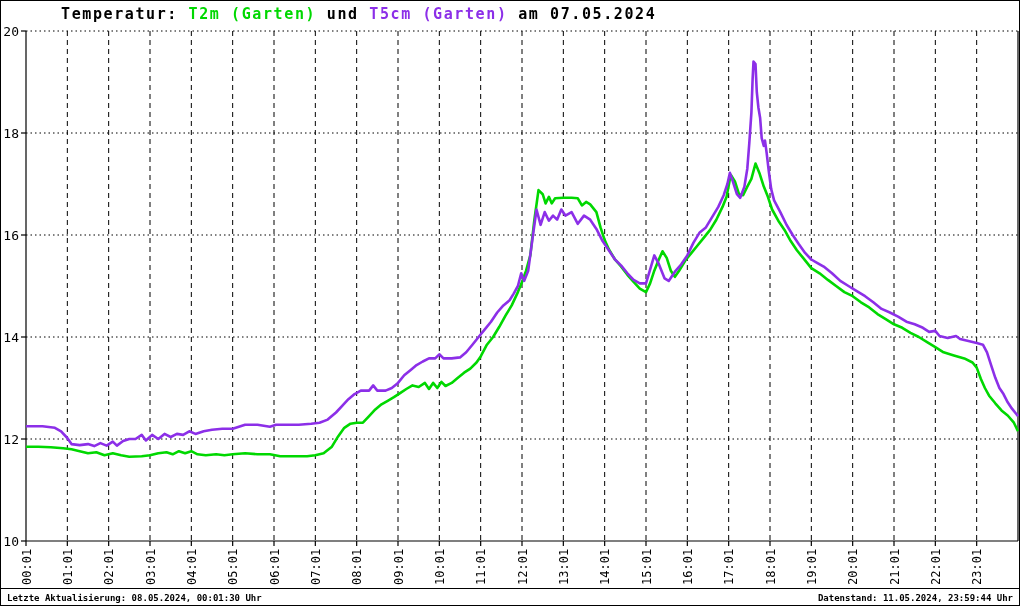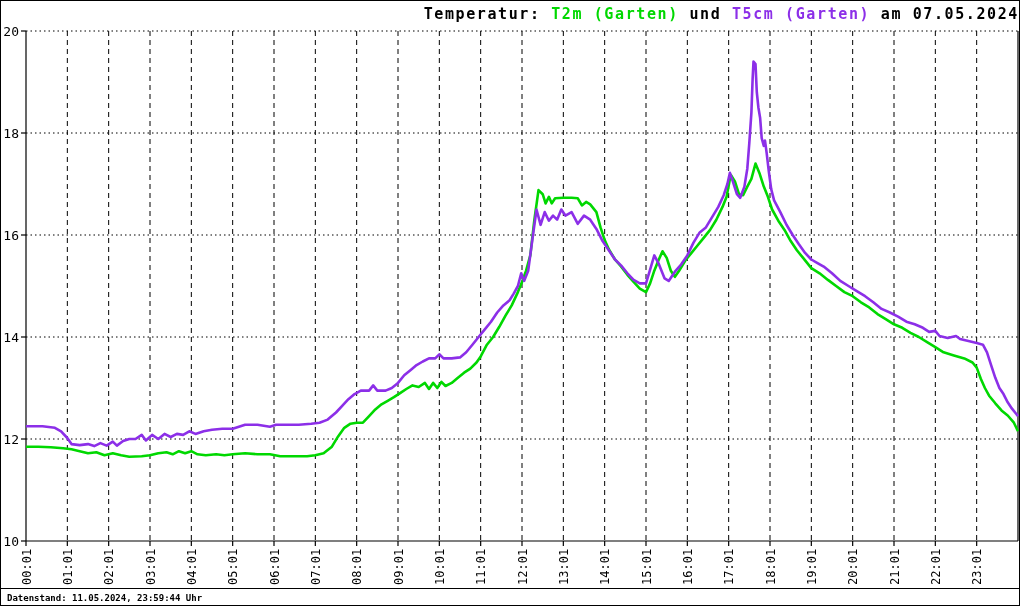--- a/index.html
+++ b/index.html
@@ -2,21 +2,21 @@
 <html><head>
 <meta charset="utf-8">
 <style>
   html,body{margin:0;padding:0;background:#fff;}
   .frame{
     position:relative;width:1018px;height:604px;border:1px solid #000;
     background:#fff;overflow:hidden;
     font-family:"DejaVu Sans Mono","Liberation Mono",monospace;
   }
   .title{
-    position:absolute;top:4px;left:60px;right:0;text-align:right;
+    position:absolute;top:4px;left:60px;right:0;text-align:left;
     font-size:15px;font-weight:bold;letter-spacing:1.6px;white-space:nowrap;
     color:#000;
   }
   #plot{position:absolute;top:0;left:0;}
   .gdot{stroke:#000;stroke-width:1;stroke-dasharray:1.5,3;}
   .gdash{stroke:#000;stroke-width:1;stroke-dasharray:5,4;}
   .ax{stroke:#000;stroke-width:1.2;}
   .ylab{font-family:"DejaVu Sans Mono",monospace;font-size:13px;fill:#000;}
   .xlab{font-family:"DejaVu Sans Mono",monospace;font-size:12px;fill:#000;}
   .footer{
@@ -127,16 +127,17 @@
       <text class="xlab" text-anchor="start" transform="translate(938.8333333333334,584) rotate(-90)">22:01</text>
       <line x1="975.6666666666666" x2="975.6666666666666" y1="540" y2="545" class="ax"></line>
       <text class="xlab" text-anchor="start" transform="translate(980.1666666666666,584) rotate(-90)">23:01</text>
       <polyline points="25.0,445.7 37.4,445.7 49.8,446.2 62.2,447.2 70.5,448.2 78.7,450.2 87.0,452.3 95.3,451.3 103.5,454.3 111.8,452.3 120.1,454.3 128.3,455.8 140.7,455.3 149.0,454.3 157.3,452.3 165.5,451.3 171.7,453.3 177.9,450.2 184.1,452.3 190.3,450.2 196.5,453.3 204.8,454.3 215.1,453.3 223.4,454.3 231.7,453.3 244.1,452.3 256.5,453.3 268.9,453.3 279.2,455.3 293.7,455.3 306.1,455.3 314.3,454.3 322.6,452.3 330.9,445.7 337.1,435.4 343.3,426.8 349.5,422.7 355.7,421.7 361.9,421.7 368.1,415.1 374.3,408.4 380.5,403.3 386.7,399.8 392.9,396.2 399.1,392.1 405.3,388.0 411.5,384.4 417.7,386.0 423.9,381.9 428.0,388.0 432.1,381.9 436.3,387.0 440.4,380.9 444.5,385.0 450.7,381.9 456.9,376.8 463.1,371.7 469.3,367.6 475.5,361.5 479.7,355.4 485.9,343.7 492.1,336.0 498.3,325.8 504.5,314.6 510.7,304.4 516.9,291.1 521.0,280.9 525.1,269.7 529.3,254.4 533.4,218.7 537.5,189.1 541.7,193.2 544.6,202.4 547.9,195.8 550.8,202.4 554.1,197.3 562.3,196.8 570.6,196.8 576.8,197.3 580.9,204.4 585.1,200.9 589.2,203.4 595.4,211.1 599.5,226.4 603.7,239.1 607.8,248.3 614.0,258.5 620.2,265.6 626.4,273.8 632.6,280.9 638.8,287.6 645.0,291.1 649.1,282.4 653.3,269.7 657.4,259.5 661.5,250.3 665.7,256.9 669.8,269.7 673.9,275.8 678.1,269.7 684.3,259.5 690.5,251.9 696.7,244.2 702.9,236.6 709.1,228.9 715.3,218.7 721.5,205.9 725.6,195.8 729.7,173.8 733.9,180.4 738.0,193.2 742.1,194.2 746.3,185.6 750.4,177.9 754.5,162.6 758.7,172.8 762.8,185.6 766.9,195.8 771.1,208.5 777.3,219.7 783.5,228.9 789.7,240.1 795.9,249.3 802.1,256.9 810.3,267.1 818.6,272.3 826.9,278.9 835.1,285.0 843.4,291.1 851.7,295.2 859.9,301.3 868.2,306.4 876.5,313.1 884.7,318.1 893.0,323.3 901.3,326.8 909.5,331.9 917.8,336.0 926.1,341.1 934.3,346.2 942.6,351.3 952.9,354.4 963.3,357.4 971.5,361.5 975.7,366.6 979.8,377.8 983.9,387.0 988.1,394.7 994.3,402.3 1000.5,409.4 1006.7,414.5 1012.9,421.7 1017.0,430.3" fill="none" stroke="#00d800" stroke-width="2.6" stroke-linejoin="round" stroke-linecap="butt"></polyline>
       <polyline points="25.0,425.3 41.5,425.3 53.9,426.8 60.1,430.3 66.3,437.0 70.5,443.1 78.7,444.1 87.0,443.1 93.2,445.1 99.4,442.1 105.6,444.6 111.8,440.6 115.9,444.6 122.1,440.0 128.3,438.0 134.5,438.0 140.7,433.9 144.9,439.5 151.1,433.9 157.3,438.0 163.5,432.9 169.7,436.0 175.9,432.9 182.1,433.9 188.3,430.3 194.5,432.9 202.7,430.3 211.0,428.8 221.3,427.8 231.7,427.8 244.1,423.7 256.5,423.7 268.9,425.8 275.1,423.7 285.4,423.7 297.8,423.7 310.2,422.7 318.5,421.7 326.7,418.6 335.0,411.5 341.2,404.8 347.4,398.2 353.6,393.1 359.8,389.6 368.1,389.6 372.2,384.4 376.3,389.6 384.6,389.6 390.8,387.0 397.0,381.9 403.2,374.3 409.4,369.2 415.6,364.1 421.8,360.5 428.0,357.4 434.2,357.4 438.3,353.3 442.5,357.4 450.7,357.4 459.0,356.4 465.2,351.3 471.4,343.7 477.6,336.0 483.8,328.4 490.0,320.7 496.2,311.5 502.4,304.4 508.6,299.3 512.7,292.6 516.9,285.0 520.2,272.3 523.1,279.9 527.2,269.7 531.3,239.1 535.5,208.5 539.6,223.8 543.7,211.1 547.9,219.7 552.0,214.6 556.1,218.7 560.3,208.5 564.4,214.6 570.6,211.1 576.8,222.8 583.0,214.6 589.2,218.7 595.4,227.9 601.6,240.1 607.8,249.3 614.0,258.5 620.2,264.6 626.4,272.3 632.6,278.9 638.8,282.4 645.0,282.4 649.1,268.7 653.3,254.4 657.4,262.1 663.6,277.4 667.7,279.9 673.9,270.7 680.1,263.6 686.3,254.4 692.5,241.6 698.7,231.4 704.9,226.4 711.1,216.1 717.3,205.9 722.7,194.2 726.4,183.0 728.9,171.8 731.8,180.4 735.9,193.2 739.2,196.8 743.4,185.6 746.3,167.7 748.3,142.2 750.4,111.6 751.6,78.4 752.5,60.6 754.5,63.1 755.8,91.2 757.4,106.5 759.1,116.7 760.7,137.1 762.8,144.8 764.0,139.6 765.7,152.4 767.8,170.3 770.2,188.1 773.1,199.3 779.3,211.1 785.5,223.8 791.7,234.0 797.9,243.2 804.1,251.9 810.3,258.5 816.5,262.1 822.7,265.6 831.0,272.3 839.3,279.9 847.5,285.0 855.8,290.1 864.1,295.2 872.3,301.3 880.6,307.9 888.9,311.5 897.1,315.6 905.4,320.7 913.7,323.3 921.9,326.8 928.1,330.9 934.3,329.9 938.5,335.0 946.7,337.0 955.0,335.0 959.1,338.0 967.4,340.1 975.7,342.1 981.9,343.7 986.0,351.3 990.1,364.1 994.3,376.8 998.4,387.0 1002.5,393.1 1006.7,401.3 1010.8,407.4 1014.9,412.5 1017.0,415.1" fill="none" stroke="#8c2fe8" stroke-width="2.6" stroke-linejoin="round" stroke-linecap="butt"></polyline>
     </svg>
 
   <div class="sep"></div>
 
   <div class="footer">
+    <span>Letzte Aktualisierung: 08.05.2024, 00:01:30 Uhr</span>
     <span>Datenstand: 11.05.2024, 23:59:44 Uhr</span>
   </div>
 
 </div>
 
 </body></html>

